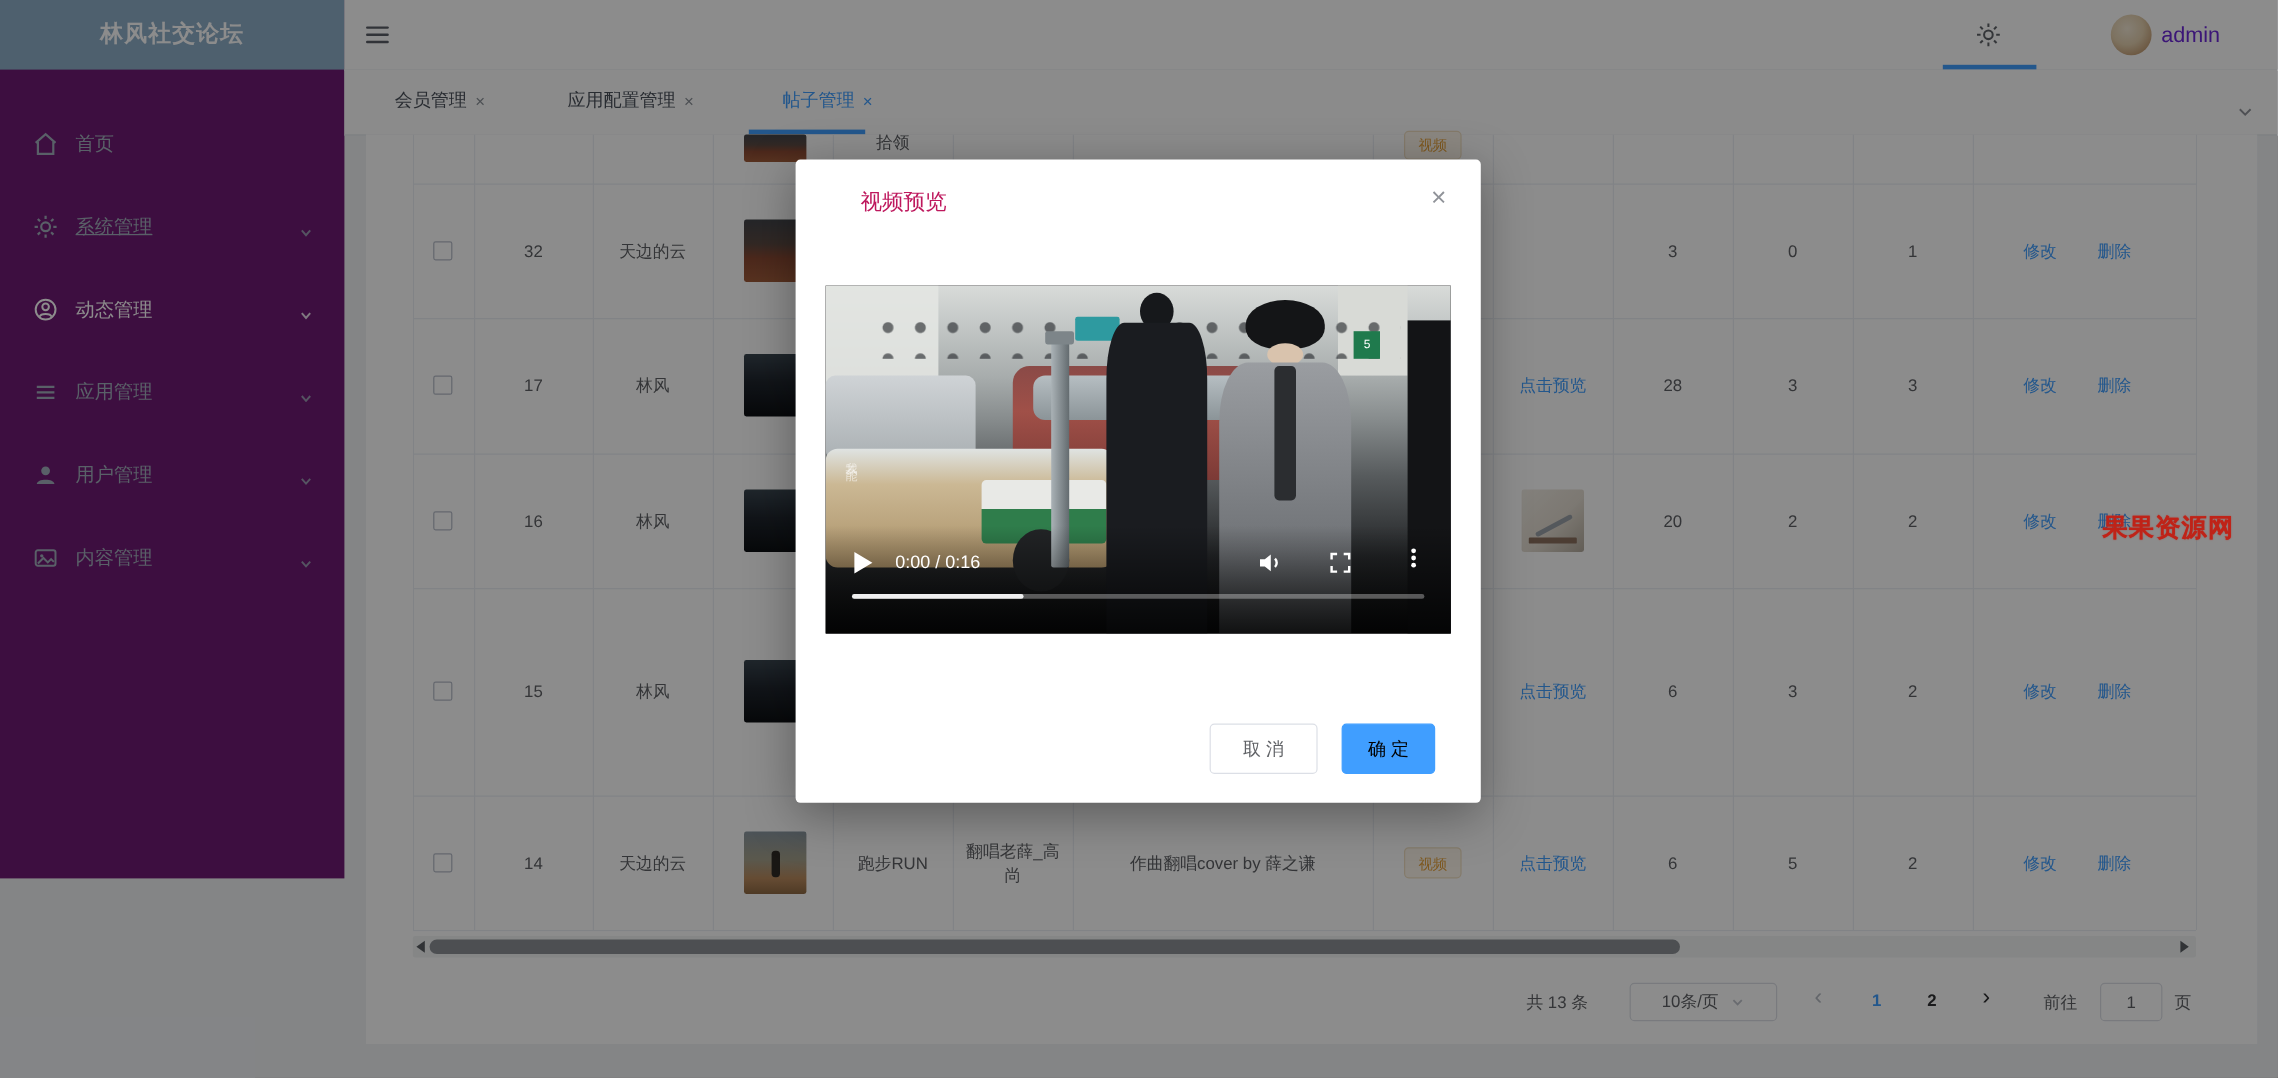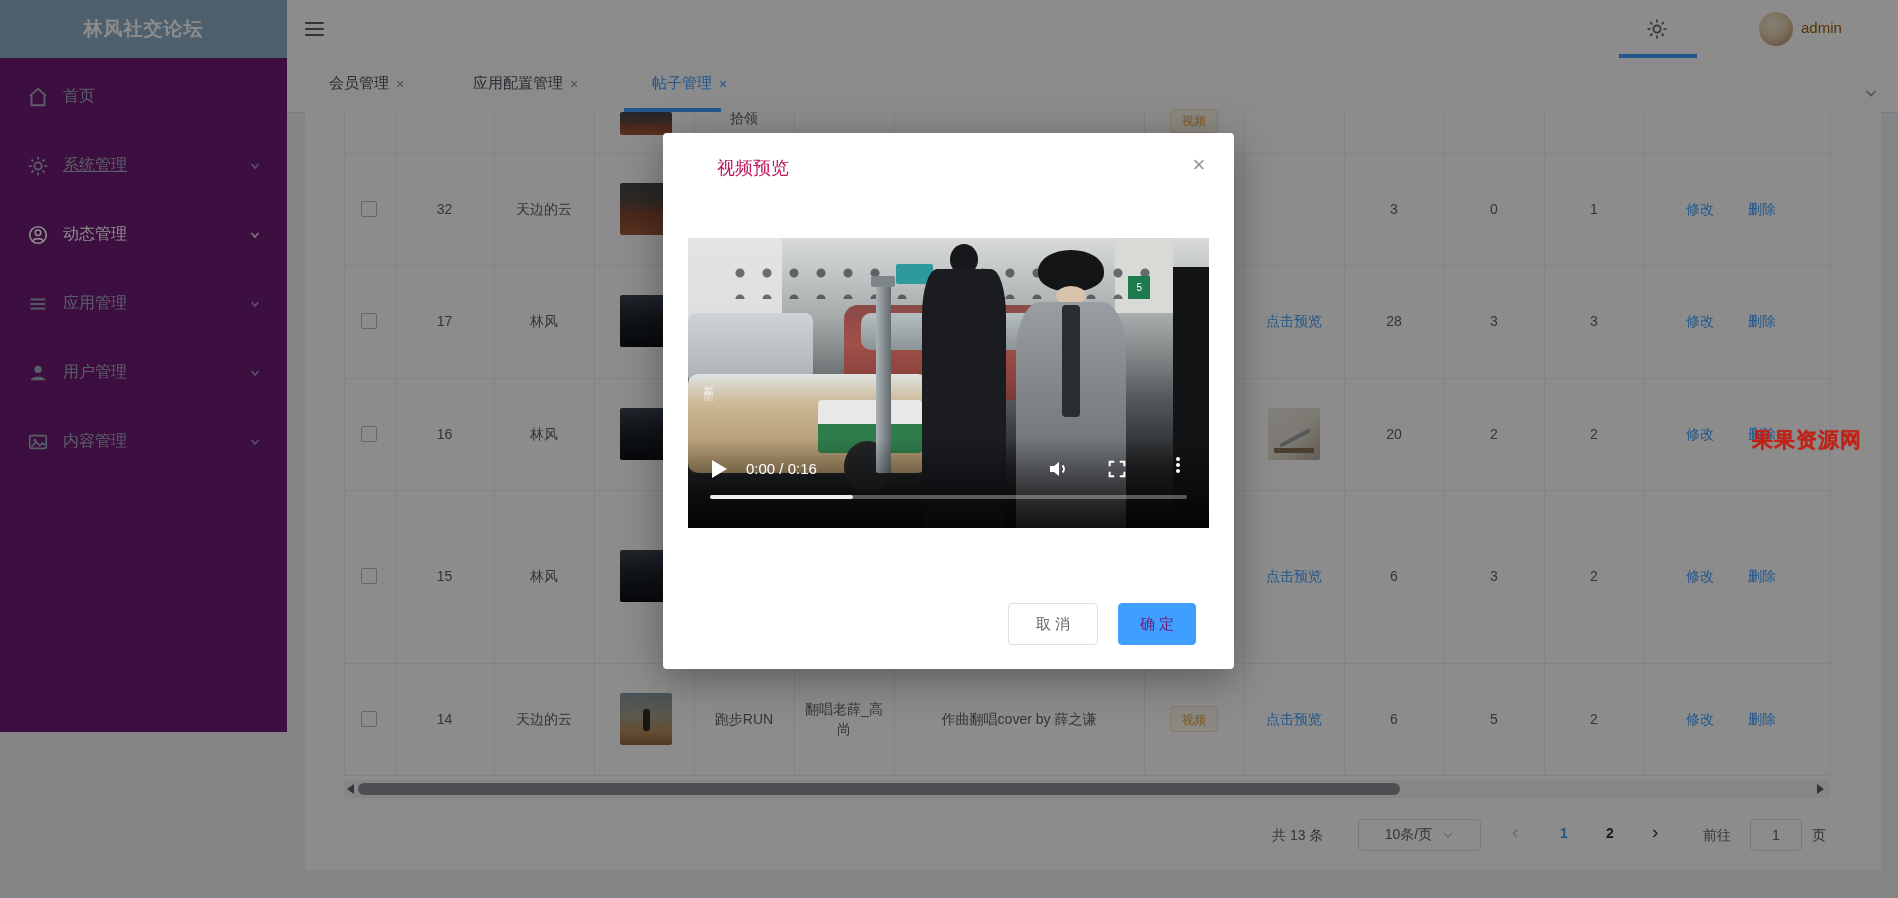--- a/index.html
+++ b/index.html
@@ -6,21 +6,21 @@
   .stage{position:relative;width:1898px;height:898px;overflow:hidden;
     font-family:"Liberation Sans","DejaVu Sans",sans-serif;background:#f0f2f5;}
   .abs{position:absolute;}
   .txt{font-size:14px;color:#606266;line-height:20px;}
   .ctr{text-align:center;}
   .link{color:#409EFF;cursor:pointer;}
   
   .sidebar{left:0;top:0;width:287px;height:732px;background:#701a75;}
   .side-header{left:0;top:0;width:287px;height:58px;background:#8fafc9;color:#fff;
     font-size:19px;font-weight:bold;line-height:58px;text-align:center;letter-spacing:1px;}
-  .side-item{left:0;width:287px;height:69px;display:flex;align-items:center;color:#a3b0bd;font-size:16px;cursor:pointer;}
+  .side-item{left:0;width:287px;height:69px;display:flex;align-items:flex-end;color:#a3b0bd;font-size:16px;cursor:pointer;}
   .side-item .mi{width:22px;height:22px;margin-left:27px;margin-right:14px;flex:0 0 auto;}
   .side-item .chev{margin-left:auto;margin-right:26px;opacity:.85;}
   .side-item.active{color:#ffffff;}
   
   .topbar{left:287px;top:0;width:1611px;height:58px;background:#fff;border-bottom:1px solid #dcdfe4;}
   .hamburger div{width:19px;height:2px;background:#5a5e66;margin-bottom:4px;border-radius:1px;}
   .tabbar{left:287px;top:58px;width:1611px;height:54px;background:#fdfdfd;border-bottom:1px solid #dfe4ea;}
   .tab{position:absolute;top:16px;display:flex;align-items:center;gap:7px;font-size:15px;color:#4a505a;cursor:pointer;margin-left:24px;}
   .tab .x{font-size:14px;color:#8a9097;}
   .tab.active{color:#409EFF;}
@@ -48,21 +48,21 @@
     box-shadow:0 10px 40px rgba(0,0,0,.35);z-index:60;}
   .vframe{left:688px;top:238px;width:521px;height:290px;background:#0a0a0a;overflow:hidden;z-index:61;}
   .scene{position:absolute;left:0;top:0;right:0;bottom:0;
     background:linear-gradient(180deg,#d8dbd9 0%,#c2c6c5 12%,#a8adad 26%,#888d8e 38%,#565a5c 55%,#232527 78%,#0e0f10 100%);}
   .scn{position:absolute;}
   .playtri{width:0;height:0;border-left:15px solid #fff;border-top:9px solid transparent;border-bottom:9px solid transparent;}
   .kdot{width:4px;height:4px;border-radius:50%;background:#fff;margin:2px auto;}
   .btn{display:flex;align-items:center;justify-content:center;font-size:15px;border-radius:4px;
     box-sizing:border-box;cursor:pointer;z-index:61;}
   .btn-plain{background:#fff;border:1px solid #dcdfe6;color:#606266;}
-  .btn-primary{background:#409EFF;border:1px solid #409EFF;color:#701a75;}
+  .btn-primary{background:#409EFF;border:1px solid #409EFF;color:#000000;}
   .watermark{z-index:70;font-size:21px;font-weight:bold;color:#bf2318;letter-spacing:1px;
     text-shadow:0 0 1px #bf2318;}
   svg{display:block;}
 </style>
 </head>
 <body>
 
 <div class="stage">
 
   <div class="abs sidebar">
@@ -179,21 +179,21 @@
         <line x1="18.5" y1="12" x2="21.5" y2="12"></line>
         <line x1="5.2" y1="5.2" x2="7.3" y2="7.3"></line>
         <line x1="16.7" y1="16.7" x2="18.8" y2="18.8"></line>
         <line x1="5.2" y1="18.8" x2="7.3" y2="16.7"></line>
         <line x1="16.7" y1="7.3" x2="18.8" y2="5.2"></line>
       </svg>
   </div>
   <div class="abs" style="left:1619px;top:54px;width:78px;height:4px;background:#409EFF;"></div>
   <div class="abs" style="left:1759px;top:12px;width:34px;height:34px;border-radius:50%;
        background:radial-gradient(circle at 40% 35%,#f2e7d4 0%,#e3cfae 45%,#c39c72 80%,#a8815a 100%);"></div>
-  <div class="abs" style="left:1801px;top:19px;font-size:15px;color:#a16207;">admin</div>
+  <div class="abs" style="left:1801px;top:19px;font-size:18px;color:#6d28d9;">admin</div>
 
   <div class="abs tabbar"></div>
   <div class="abs tab" style="left:305px;top:74px;">
     <span>会员管理</span>
     <span class="x">×</span>
   </div>
   <div class="abs tab" style="left:449px;top:74px;">
     <span>应用配置管理</span>
     <span class="x">×</span>
   </div>

